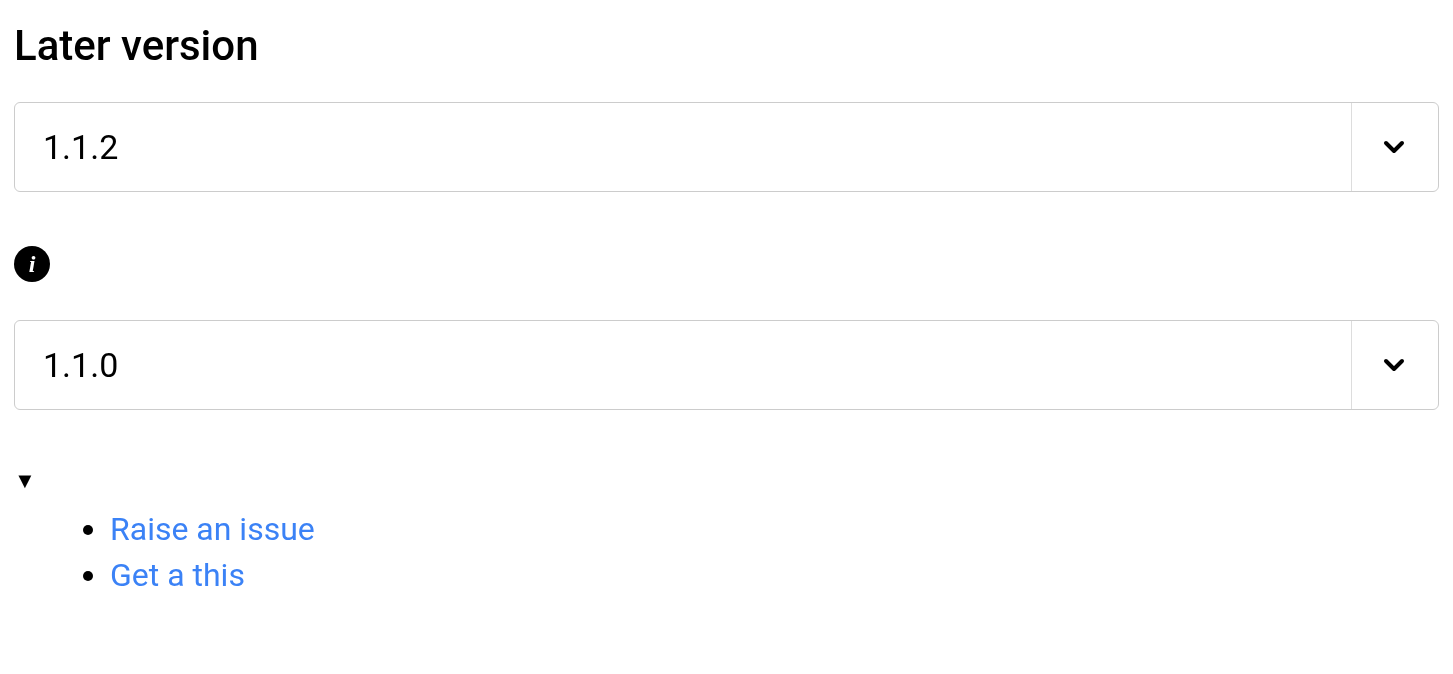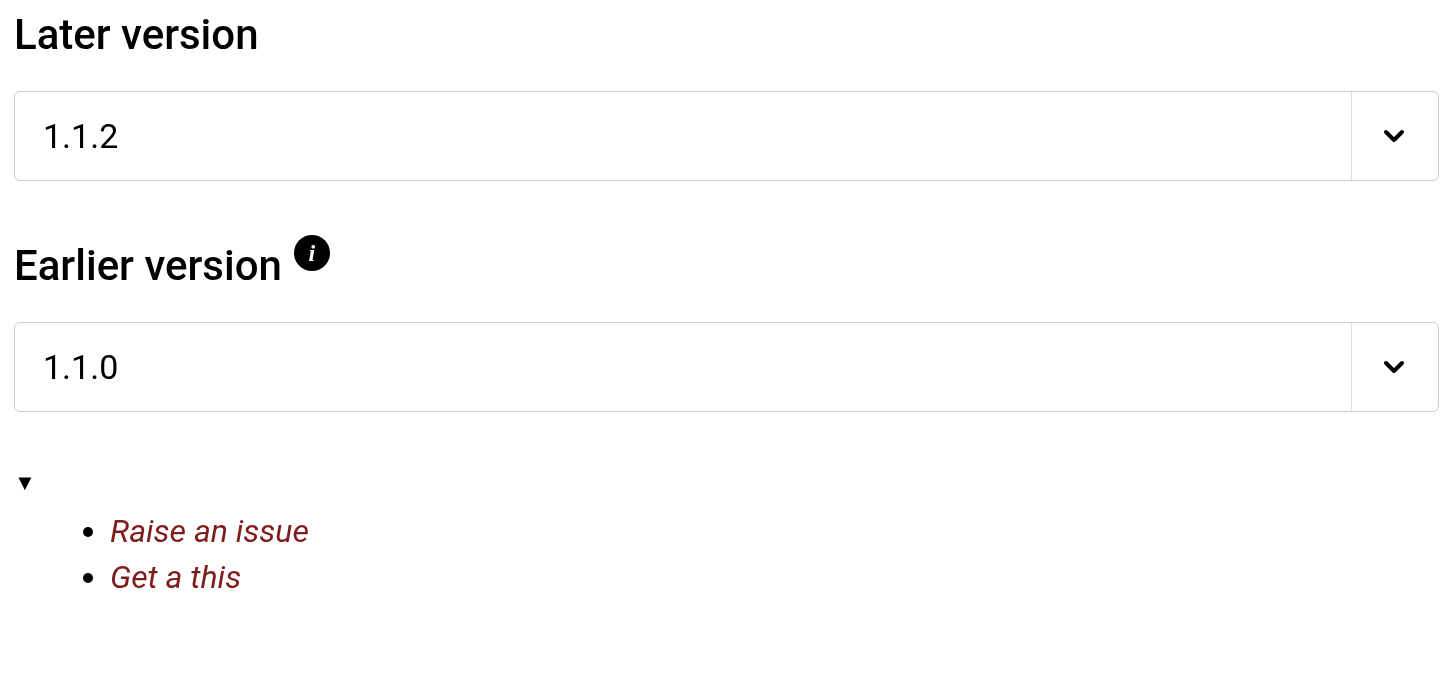--- a/index.html
+++ b/index.html
@@ -12,22 +12,23 @@
       background: #ffffff;
       color: #000000;
       padding: 10px 14px;
       width: 1453px;
     }
     .section-heading {
       font-size: 42px;
       font-weight: 500;
       margin-bottom: 28px;
       display: flex;
-      align-items: flex-start;
+      align-items: flex-end;
       gap: 12px;
+      margin-top: 11px;
     }
     .info-icon {
       display: inline-flex;
       align-items: center;
       justify-content: center;
       width: 36px;
       height: 36px;
       border-radius: 50%;
       background: #000000;
       color: #ffffff;
@@ -83,43 +84,41 @@
     }
     .links-list {
       list-style: disc;
       padding-left: 96px;
     }
     .links-list li {
       font-size: 32px;
       margin-bottom: 8px;
     }
     .links-list a {
-      color: #7f1d1d;
+      color: #3b82f6;
       text-decoration: none;
-      font-style: italic;
     }
   </style>
 </head>
 <body>
 
 <h2 class="section-heading">
   <span>Later version</span>
 </h2>
 
 <div class="dropdown">
   <span class="dropdown-value">1.1.2</span>
   <span class="dropdown-arrow-wrap">
     <svg viewBox="0 0 24 24" fill="none" stroke="#000000" stroke-width="3" stroke-linecap="round" stroke-linejoin="round">
       <polyline points="6 9 12 15 18 9"></polyline>
     </svg>
   </span>
 </div>
 
 <h2 class="section-heading">
-  <span>Earlier version</span>
   <span class="info-icon">i</span>
 </h2>
 
 <div class="dropdown">
   <span class="dropdown-value">1.1.0</span>
   <span class="dropdown-arrow-wrap">
     <svg viewBox="0 0 24 24" fill="none" stroke="#000000" stroke-width="3" stroke-linecap="round" stroke-linejoin="round">
       <polyline points="6 9 12 15 18 9"></polyline>
     </svg>
   </span>

